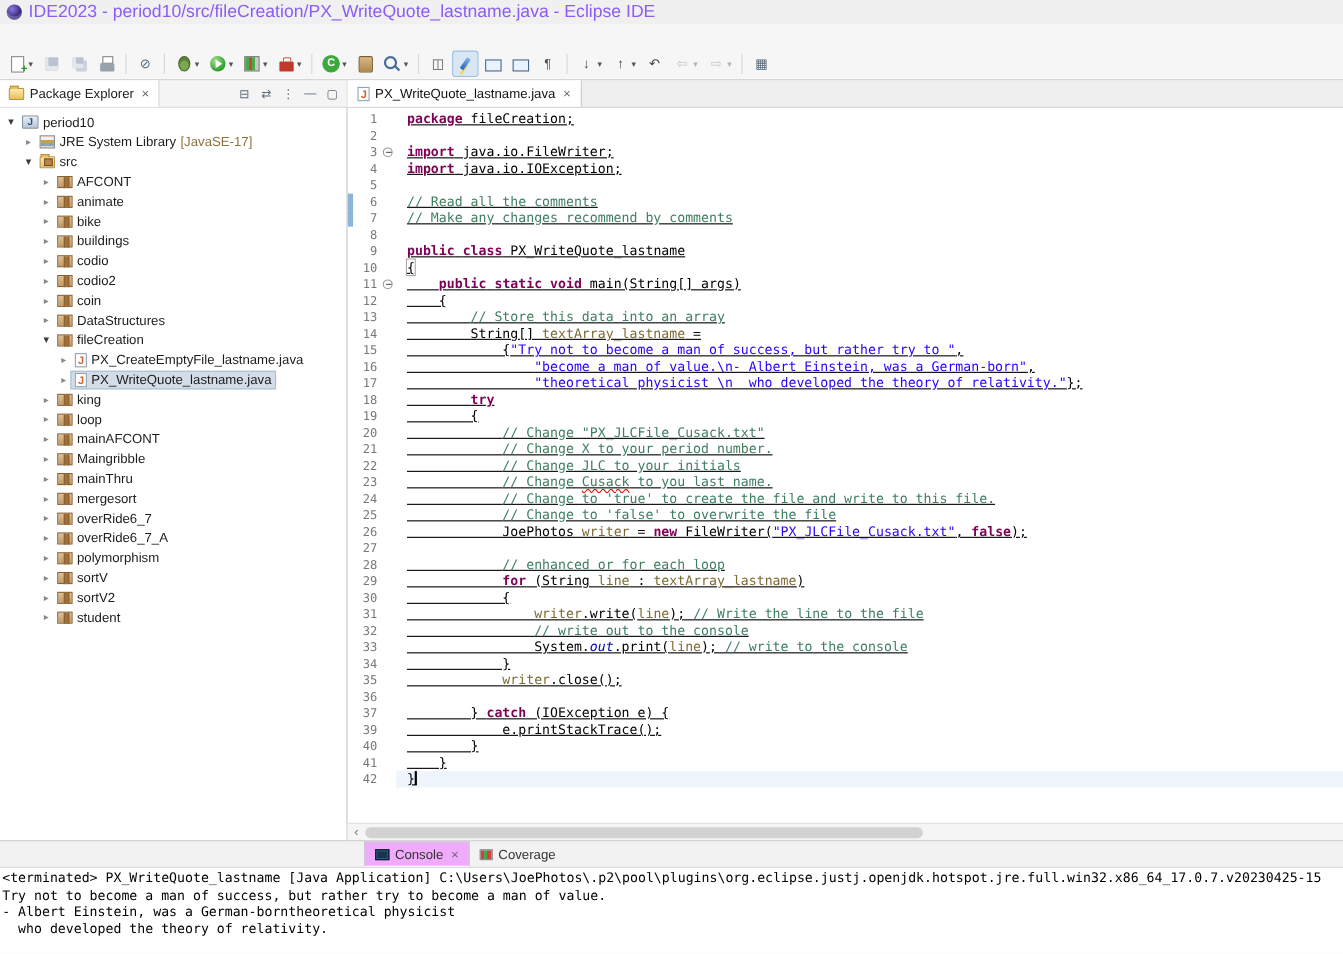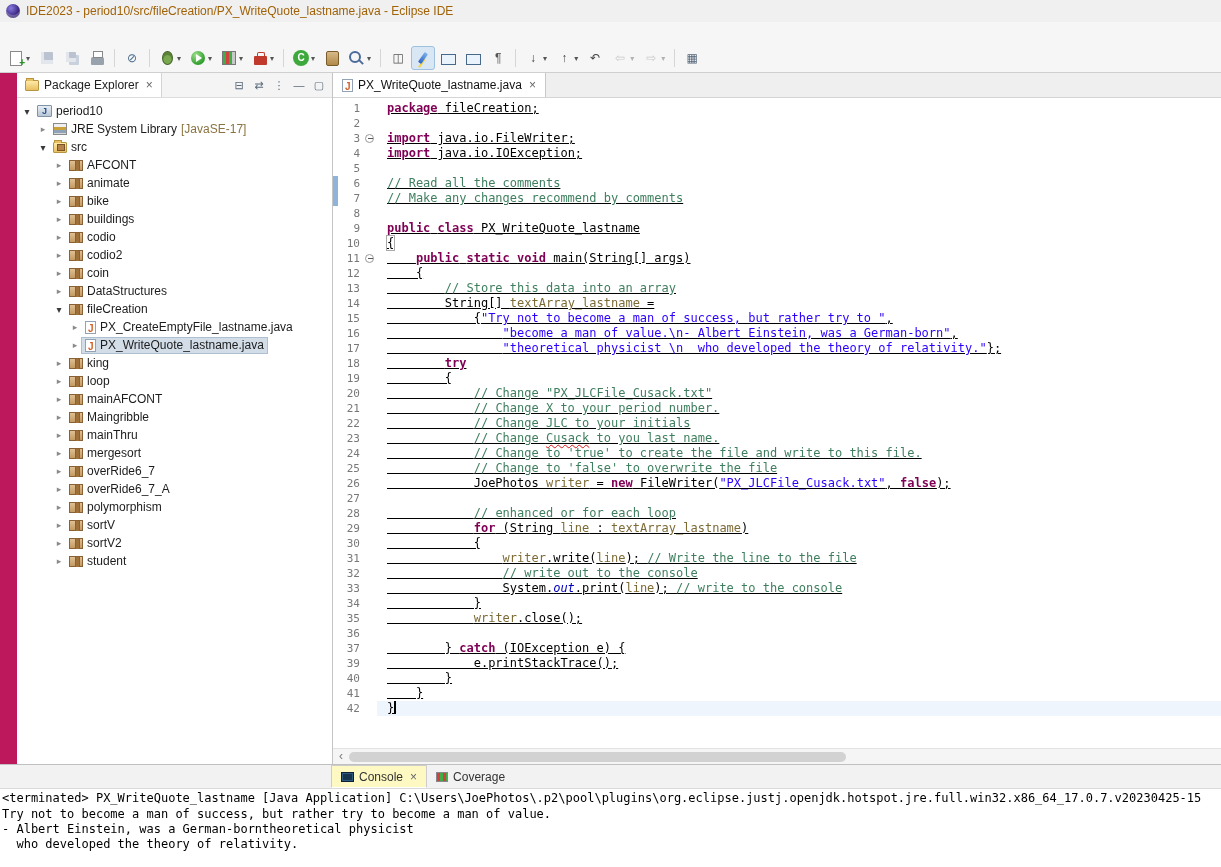--- a/index.html
+++ b/index.html
@@ -6,21 +6,21 @@
   html,body { width:1221px; height:867px; overflow:hidden; background:#fff;
     font-family:"Liberation Sans", sans-serif; font-size:12px; color:#1a1a1a; }
   .window { width:1221px; height:867px; display:flex; flex-direction:column; background:#f3f3f3; }
 
   
   .titlebar { height:22px; display:flex; align-items:center; gap:6px; padding-left:6px;
     background:#f0f0f0; flex:none; }
   .app-icon { width:14px; height:14px; border-radius:50%; flex:none;
     background:radial-gradient(circle at 35% 30%, #8a7ae0, #3a2680 60%, #1d1145);
     box-shadow:inset 0 -3px 0 rgba(255,255,255,.25); }
-  .title-text { font-size:12px; color:#a16207; white-space:nowrap; }
+  .title-text { font-size:16px; color:#8b5cf6; white-space:nowrap; }
 
   
   .menubar { height:22px; display:flex; align-items:center; padding-left:4px;
     background:#f6f6f6; flex:none; }
   .menu-item { padding:2px 8px; font-size:14px; color:#1b1b1b; cursor:default;margin-top:48px; }
 
   
   .toolbar { height:29px; display:flex; align-items:center; padding:0 4px; gap:1px;
     background:#f6f6f6; border-bottom:1px solid #cfcfcf; flex:none; }
   .tb-sep { width:1px; height:18px; background:#d6d6d6; margin:0 4px; flex:none; }
@@ -56,21 +56,21 @@
      border:1px solid #7a5c2a; border-radius:2px; }
   .i-search::before { content:""; width:8px; height:8px; border:2px solid #4a6b9a; border-radius:50%; margin:-3px 0 0 -4px; }
   .i-search::after { content:""; position:absolute; width:6px; height:2px; background:#4a6b9a;
      transform:rotate(45deg); right:1px; bottom:3px; }
   .i-mark::before { content:""; width:4px; height:12px; background:linear-gradient(#7fb2ec,#2c62c4);
      transform:rotate(35deg); border-radius:1px; box-shadow:2px 5px 0 -1px #f4d442; }
   .i-consoleic::before { content:""; width:13px; height:9px; background:#eaf2fb; border:1px solid #476a8c; margin-top:3px; }
   .i-glyph { font-size:12px; }
 
   
-  .main { flex:none; height:691px; display:flex; background:#be185d;padding-left:17px; }
+  .main { flex:none; height:691px; display:flex; background:#8b5cf6; }
 
   
   .explorer { width:316px; flex:none; border-right:1px solid #c4c4c4; display:flex; flex-direction:column; background:#fff; }
   .view-header { height:25px; flex:none; display:flex; justify-content:space-between; align-items:stretch;
     background:#f4f4f4; border-bottom:1px solid #dcdcdc; }
   .view-tab { display:flex; align-items:center; gap:5px; padding:0 8px; background:#fff;
     border-right:1px solid #d4d4d4; }
   .view-tab-label { font-size:12px; color:#222; }
   .tab-close { color:#666; font-size:12px; margin-left:2px; cursor:pointer; }
   .view-tools { display:flex; align-items:center; gap:2px; padding-right:4px; }
@@ -135,21 +135,21 @@
   .hscroll { height:16px; flex:none; background:#f5f5f5; border-top:1px solid #e2e2e2;
     display:flex; align-items:center; }
   .hs-arrow { width:16px; text-align:center; color:#777; font-size:12px; line-height:15px; flex:none; }
   .hs-thumb { width:56%; height:10px; background:#d2d2d2; border-radius:5px; }
 
   
   .console { flex:1; display:flex; flex-direction:column; background:#fff; border-top:1px solid #c0c0c0; }
   .console-tabbar { height:24px; flex:none; display:flex; align-items:stretch; padding-left:331px;
     background:#f2f2f2; border-bottom:1px solid #dadada; }
   .console-tab { display:flex; align-items:center; gap:5px; padding:0 9px; color:#333; font-size:12px; }
-  .console-tab.active { background:#fef9c3; border:1px solid #cccccc; border-bottom-color:#fff; }
+  .console-tab.active { background:#f0abfc; border:1px solid #cccccc; border-bottom-color:#fff; }
   .ci-console { width:13px; height:10px; background:#17344f; border:1px solid #0d2033; flex:none;
     box-shadow:inset 0 0 0 1px #2e5a80; }
   .ci-coverage { width:12px; height:10px; flex:none; border:1px solid #888;
     background:linear-gradient(to right,#d44040 0 3px,#3fae49 3px 6px,#d44040 6px 9px,#3fae49 9px 12px); }
   .console-body { flex:1; overflow:hidden; font-family:"DejaVu Sans Mono","Liberation Mono",monospace;
     font-size:12px; line-height:15px; padding:2px 0 0 2px; }
   .console-header { white-space:pre; color:#000; margin-bottom:1px; }
   .console-line { white-space:pre; color:#000; }
 </style>
 </head>

